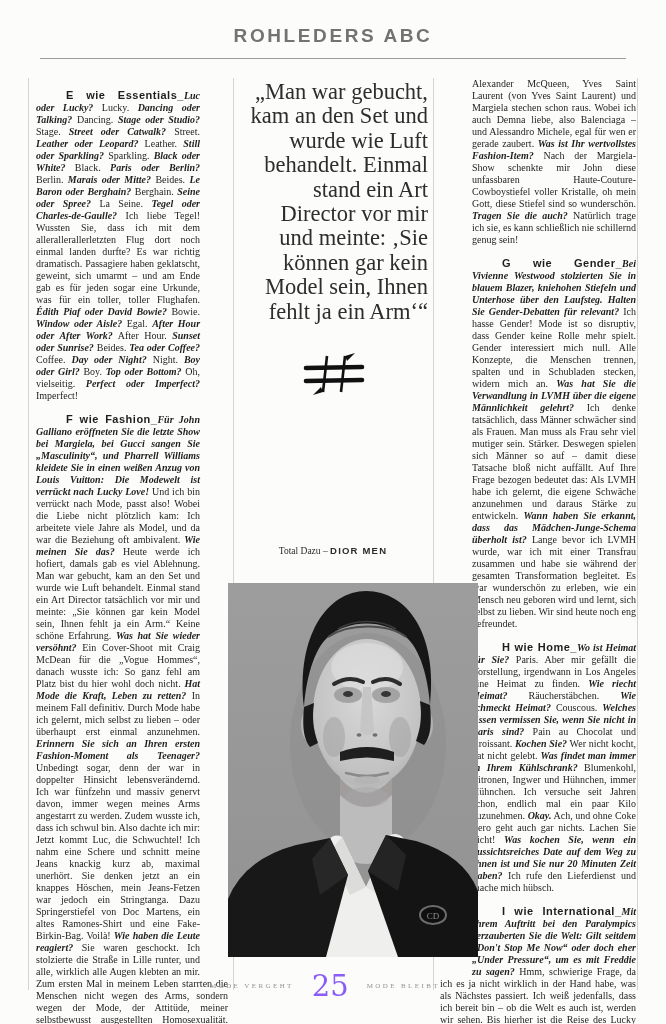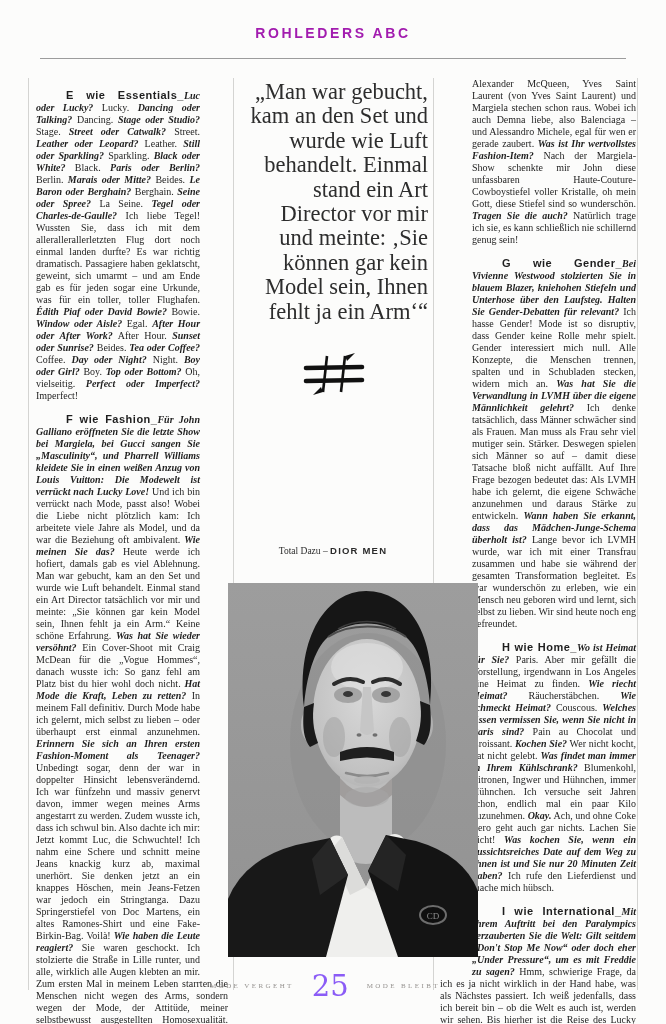--- a/index.html
+++ b/index.html
@@ -1,21 +1,21 @@
 <!DOCTYPE html>
 <html lang="de"><head>
 <meta charset="utf-8">
 <style>
   html,body{margin:0;padding:0;background:#ffffff;}
   #page{position:relative;width:666px;height:1024px;background:#fcfcfb;overflow:hidden;
         font-family:"Liberation Serif",serif;color:#1e1e1e;}
   
   .masthead{position:absolute;top:25px;left:0;width:100%;text-align:center;
-            font-family:"Liberation Sans",sans-serif;font-weight:700;font-size:14px;
-            letter-spacing:2.6px;color:#a21caf;}
+            font-family:"Liberation Sans",sans-serif;font-weight:700;font-size:19px;
+            letter-spacing:2.6px;color:#737373;}
   .head-rule{position:absolute;top:58px;left:40px;right:40px;height:1px;background:#9c9c9c;}
   
   .vr{position:absolute;top:78px;height:912px;width:1px;background:#d4d4d2;z-index:1;}
   .vr-outer-left{left:28px;} .vr-left{left:233px;} .vr-right{left:433px;} .vr-outer-right{left:637px;}
   
   .col{position:absolute;top:78px;z-index:2;hyphens:auto;-webkit-hyphens:auto;}
   #col-left{left:36px;width:192px;}
   #col-right{left:440px;width:196px;}
   .para{margin:0;text-align:justify;font-size:10px;line-height:12px;}
   .para.sec{margin-top:11px;text-indent:30px;}

